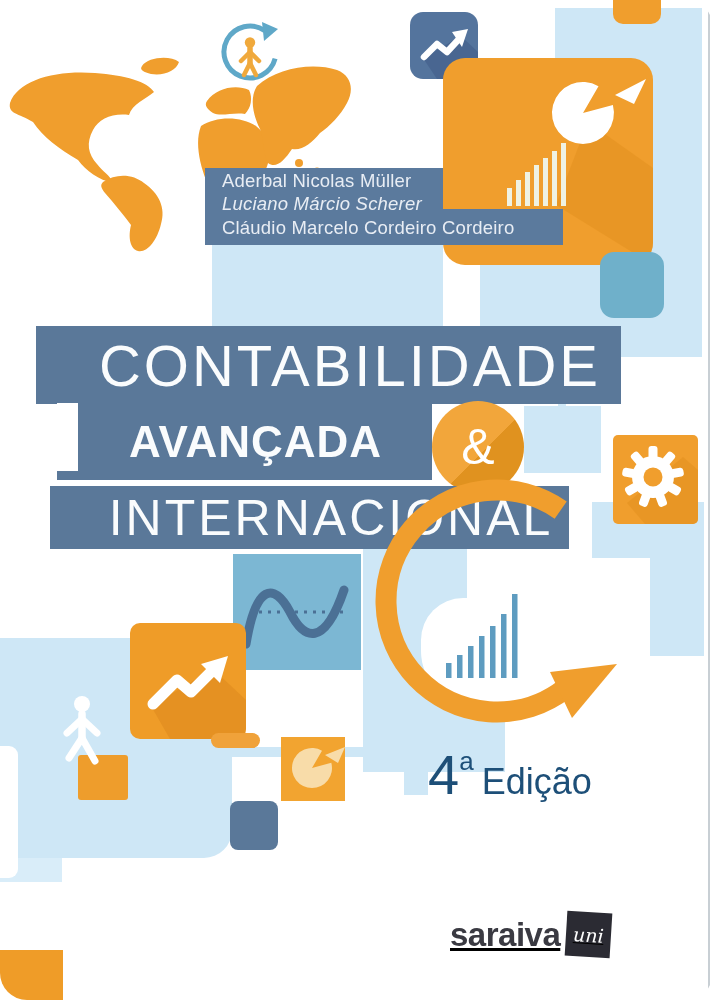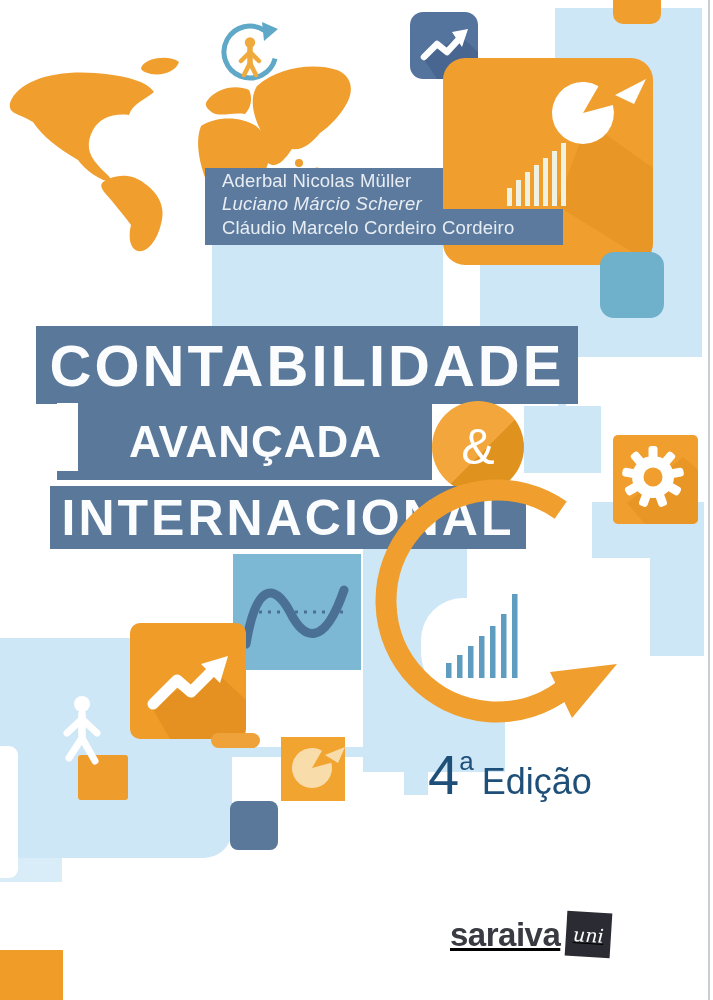--- a/index.html
+++ b/index.html
@@ -1,23 +1,23 @@
 <!DOCTYPE html>
 <html><head>
 <meta charset="utf-8">
 <style>
   html,body{margin:0;padding:0;background:#fff;}
   .cover{position:relative;width:713px;height:1000px;background:#fff;overflow:hidden;
-         font-family:"Liberation Sans",sans-serif;}
+         font-family:"Liberation Sans",sans-serif;border-radius:27px;}
   .abs{position:absolute;}
   .tile{position:absolute;background:#CEE7F6;}
   .tile-lighter{background:#D9EDF9;}
   
   .band{position:absolute;background:#5A7899;color:#FAFCFD;display:flex;align-items:center;justify-content:center;}
-  .t-thin{font-weight:700;letter-spacing:3px;}
+  .t-thin{font-weight:400;letter-spacing:3px;padding-left:43px;}
   .t-bold{font-weight:700;letter-spacing:1px;}
   
   .author-rect{position:absolute;background:#5B7A9D;}
   .author-line{position:absolute;left:222px;color:#E8EDF4;font-size:18.5px;font-weight:300;
                letter-spacing:.2px;white-space:nowrap;}
   .amp-circle{position:absolute;left:432px;top:401px;width:92px;height:92px;border-radius:50%;
               background:linear-gradient(135deg,#F2A63B 55%,#E0921F 55%);
               display:flex;align-items:center;justify-content:center;
               color:#fff;font-size:50px;font-weight:100;}
   .sq{position:absolute;overflow:hidden;}

